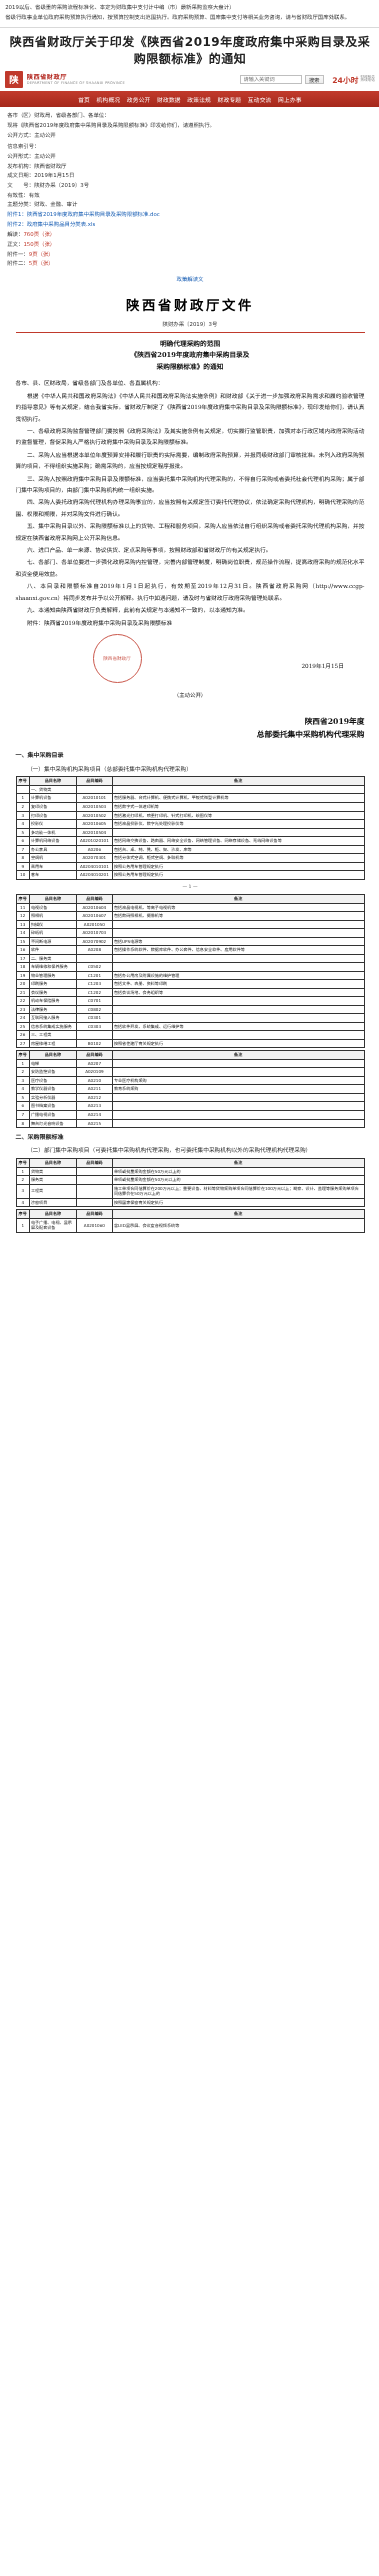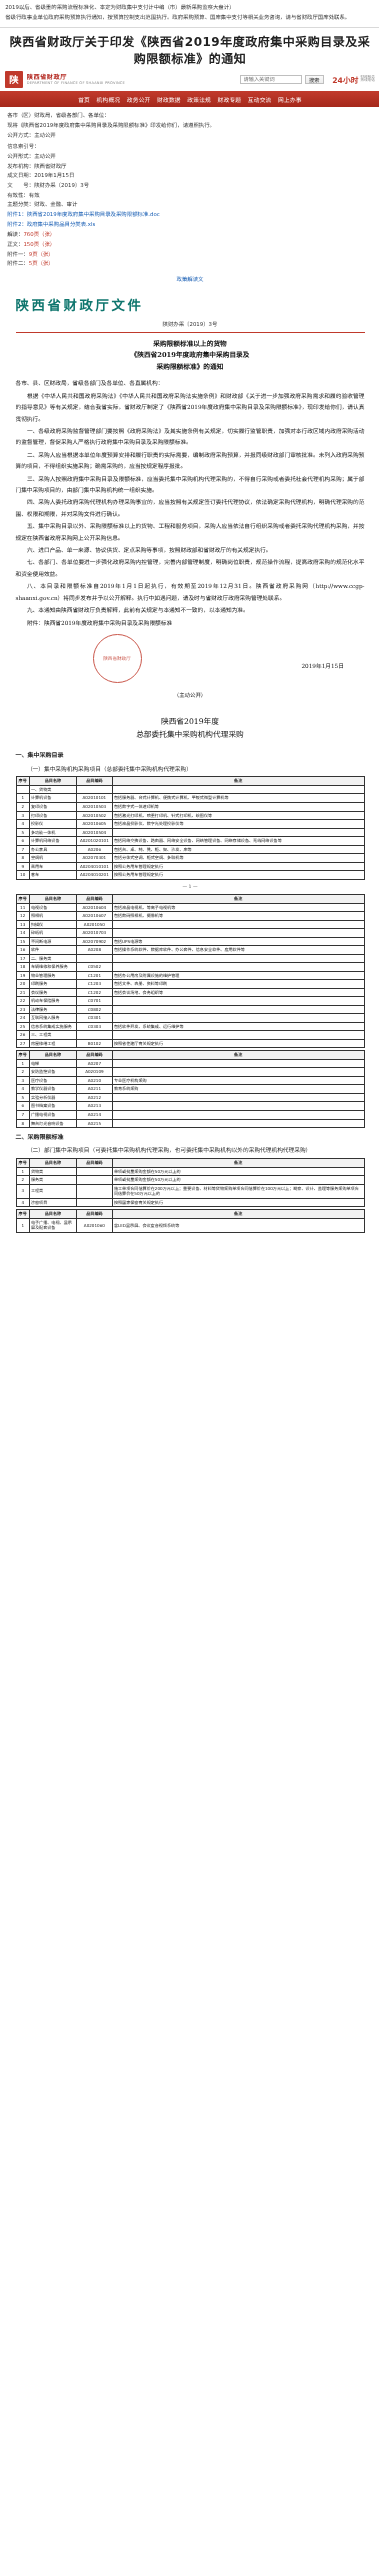--- a/index.html
+++ b/index.html
@@ -104,22 +104,22 @@
 
   .center-link {
     text-align:center;
     padding: 5.2px 0 7.2px 0;
   }
   .center-link a { color:#1a5fb4; font-size:5.4px; text-decoration:none; }
 
   
   .gov-doc { padding: 0 15.5px 5.2px 15.5px; }
   .gov-doc-title {
-    text-align:left;
-    color:#0f766e;
+    text-align:center;
+    color:#000000;
     font-size: 13.4px;
     font-weight: bold;
     letter-spacing: 2.6px;
     font-family: Liberation Sans, sans-serif;
     padding: 3.1px 0 1px 0;
   }
   .gov-doc-number {
     text-align:center;
     font-size: 5.4px;
     color:#333;
@@ -169,23 +169,23 @@
     font-size: 5.7px; color:#111;
     font-family: "DejaVu Serif","Liberation Serif", serif;
   }
   .pub-note {
     text-align:center; font-size:5.4px; color:#111; padding: 2.1px 0 7.2px 0;
     font-family: "DejaVu Serif","Liberation Serif", serif;
   }
 
   
   .att-title {
-    text-align:center;
+    text-align:right;
     font-size: 7.7px;
-    font-weight: normal;
+    font-weight: bold;
     line-height: 1.8;
     color:#111;
     font-family: "DejaVu Serif","Liberation Serif", serif;
     padding: 3.1px 0 4.1px 0;
   }
   .sec-head {
     font-size: 6px;
     font-weight: bold;
     margin: 4.1px 0 2.6px 0;
     font-family: "DejaVu Serif","Liberation Serif", serif;
@@ -307,21 +307,21 @@
   </div>
 
   <div class="center-link">
     <a href="#">政策解读文</a>
   </div>
 
   <div class="gov-doc">
     <div class="gov-doc-title">陕西省财政厅文件</div>
     <div class="gov-doc-number">陕财办采〔2019〕3号</div>
     <hr class="redline">
-    <div class="notice-title" style="white-space:pre-line">采购限额标准以上的货物
+    <div class="notice-title" style="white-space:pre-line">明确代理采购的范围
 《陕西省2019年度政府集中采购目录及
 采购限额标准》的通知</div>
 
     <div class="body-text">
       <p class="noind">各市、县、区财政局，省级各部门及各单位、各直属机构：</p>
       <p>根据《中华人民共和国政府采购法》《中华人民共和国政府采购法实施条例》和财政部《关于进一步加强政府采购需求和履约验收管理的指导意见》等有关规定，结合我省实际，省财政厅制定了《陕西省2019年度政府集中采购目录及采购限额标准》，现印发给你们，请认真贯彻执行。</p>
       <p>一、各级政府采购监督管理部门要按照《政府采购法》及其实施条例有关规定，切实履行监管职责，加强对本行政区域内政府采购活动的监督管理，督促采购人严格执行政府集中采购目录及采购限额标准。</p>
       <p>二、采购人应当根据本单位年度预算安排和履行职责的实际需要，编制政府采购预算，并报同级财政部门审核批准。未列入政府采购预算的项目，不得组织实施采购；确需采购的，应当按规定程序报批。</p>
       <p>三、采购人按照政府集中采购目录及限额标准，应当委托集中采购机构代理采购的，不得自行采购或者委托社会代理机构采购；属于部门集中采购项目的，由部门集中采购机构统一组织实施。</p>
       <p>四、采购人委托政府采购代理机构办理采购事宜的，应当按照有关规定签订委托代理协议，依法确定采购代理机构，明确代理采购的范围、权限和期限，并对采购文件进行确认。</p>

